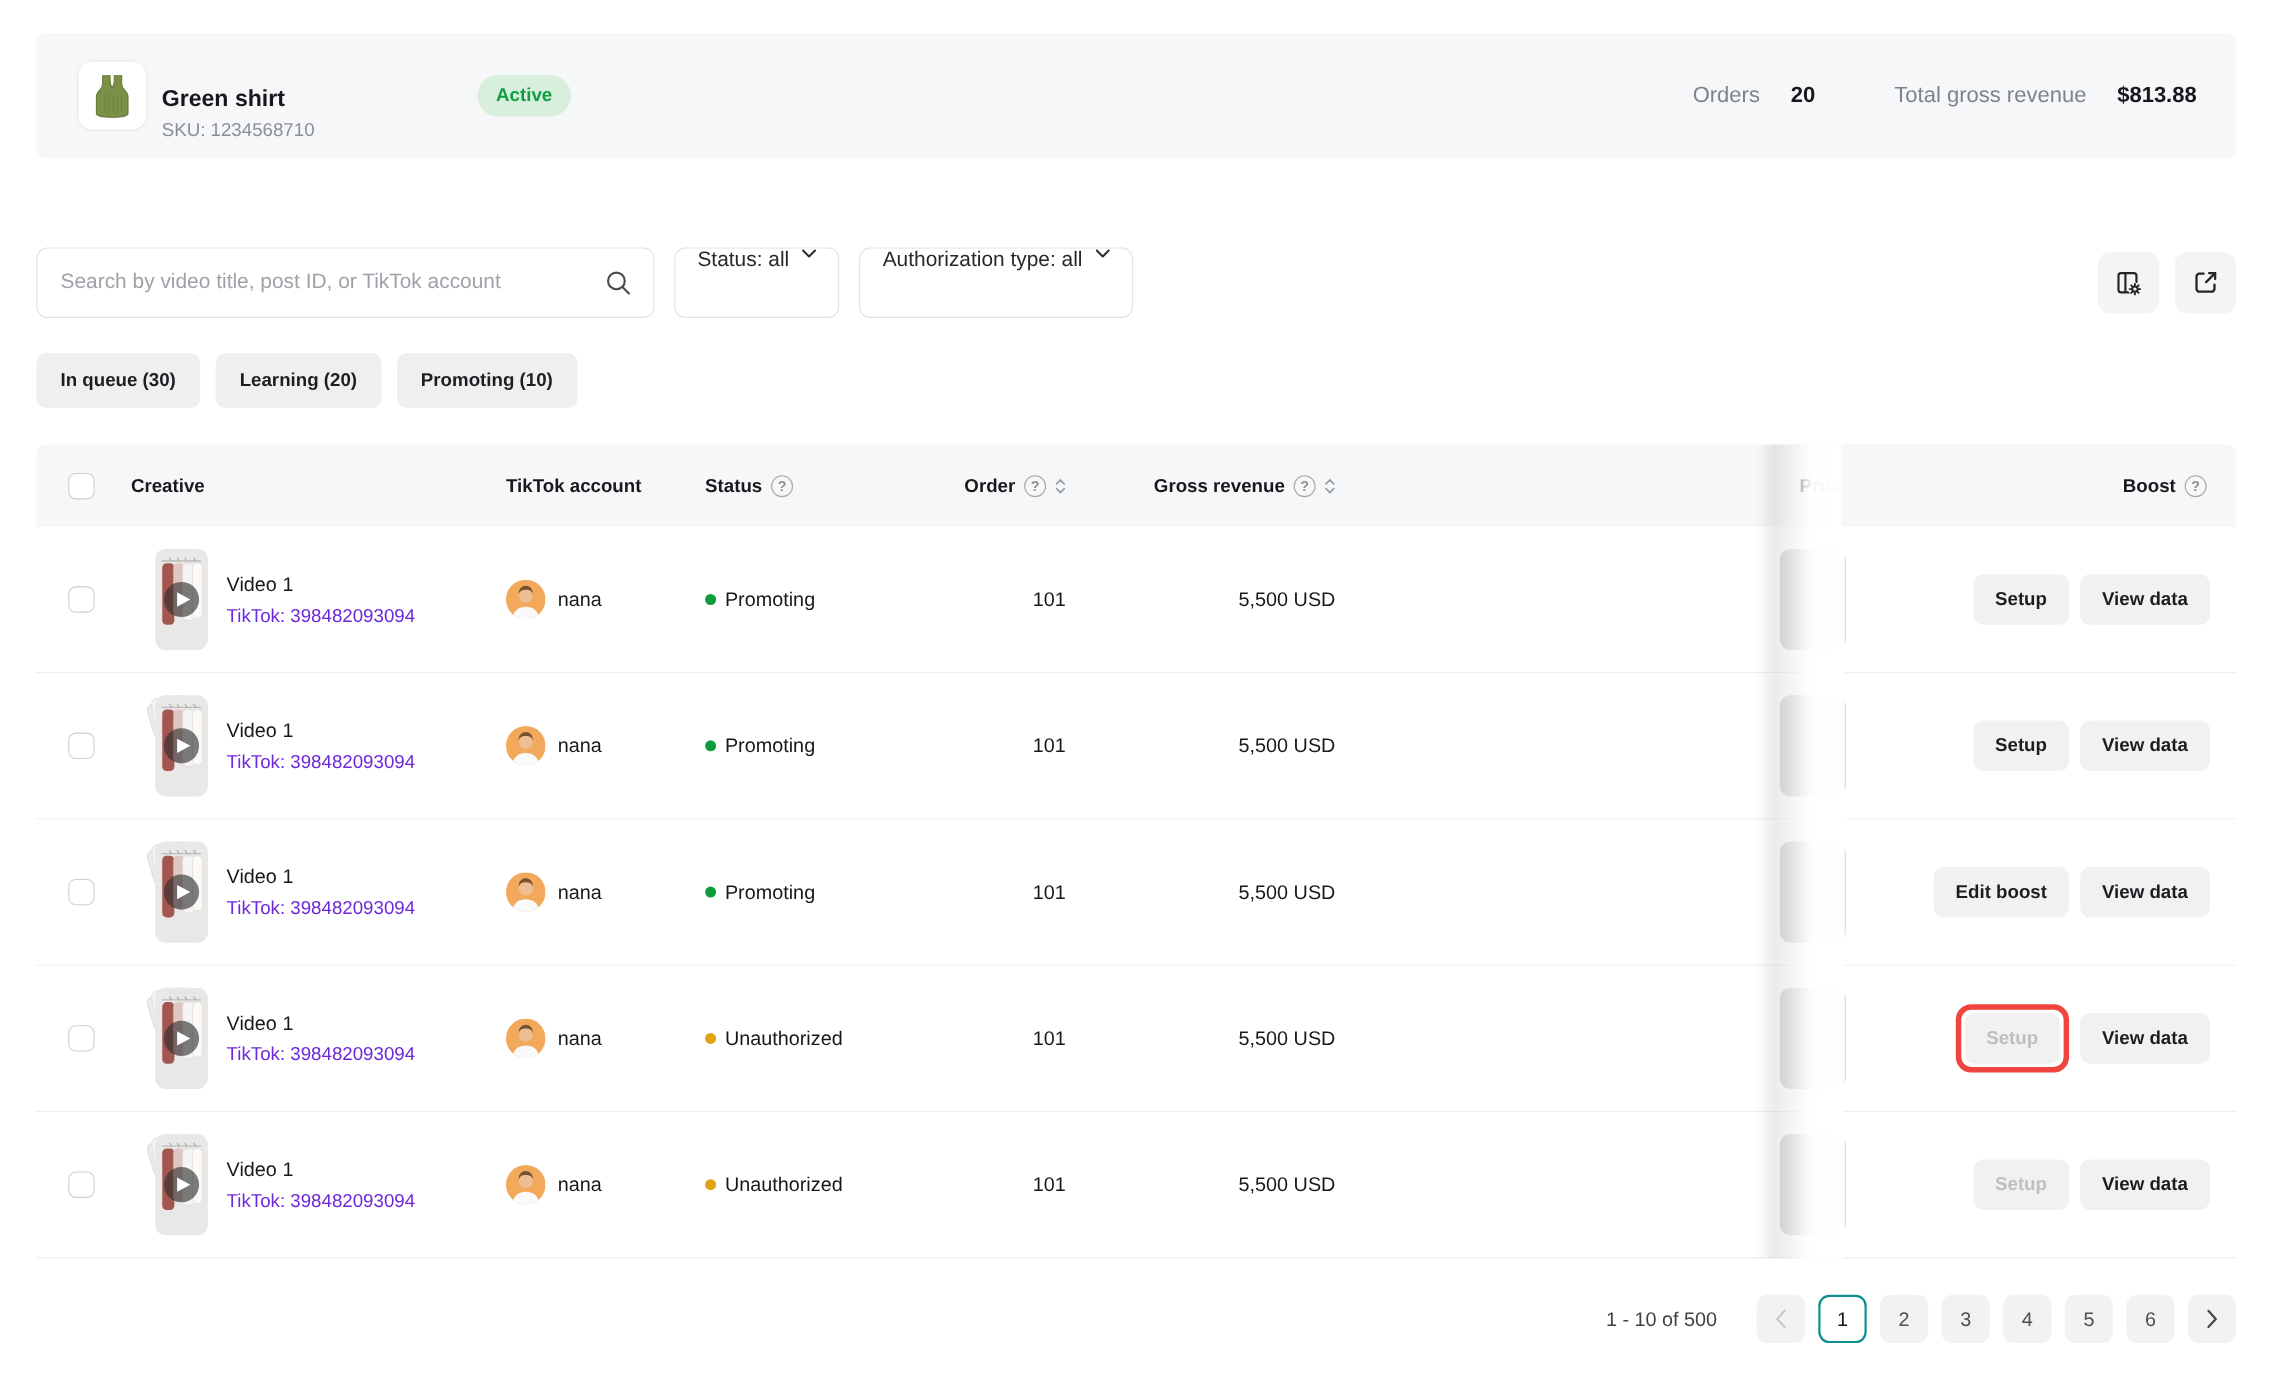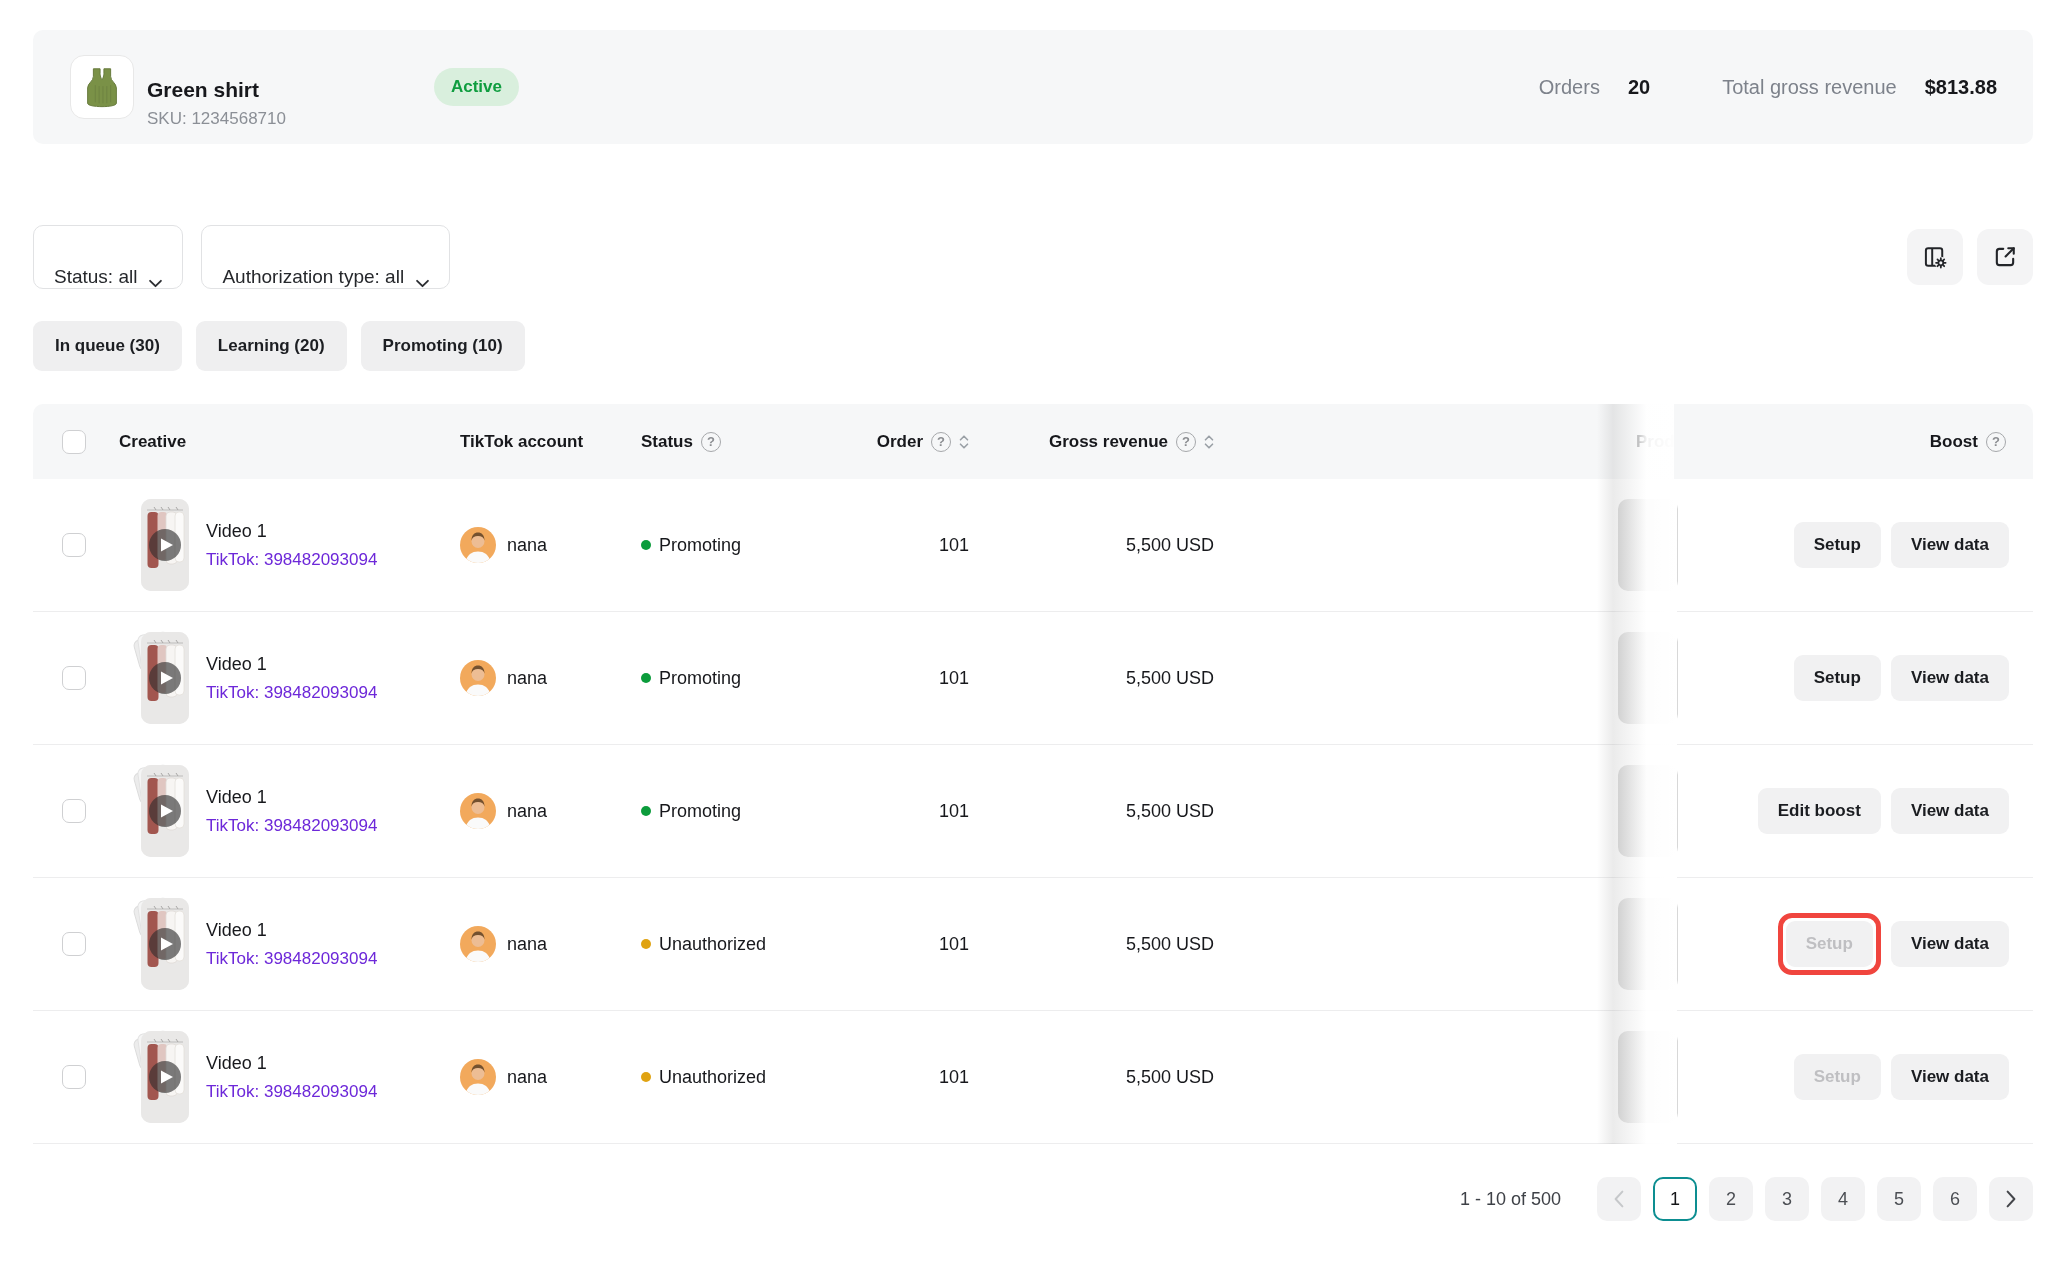--- a/index.html
+++ b/index.html
@@ -17,21 +17,21 @@
   .stat { display: flex; align-items: flex-start; gap: 28px; margin-left: 16px; }
   .stat-label { font-size: 20px; color: #7d828b; }
   .stat-value { font-size: 20px; color: #17181c; font-weight: 600; }
 
   
   .toolbar { margin-top: 81px; display: flex; align-items: center; gap: 18px; }
   .search-box { width: 562px; height: 64px; position: relative; flex: none; }
   .search-box input { width: 100%; height: 100%; border: 1px solid #e1e2e4; border-radius: 10px; padding: 0 58px 0 21px; font-size: 19px; color: #222; outline: none; background: #fff; }
   .search-box input::placeholder { color: #9ea2a8; }
   .search-icon { position: absolute; right: 20px; top: 50%; transform: translateY(-50%); display: flex; }
-  .dd { height: 64px; border: 1px solid #e1e2e4; background: #fff; border-radius: 10px; display: flex; align-items: flex-end; gap: 12px; padding: 0 20px; font-size: 19px; color: #26282c; cursor: pointer; }
+  .dd { height: 64px; border: 1px solid #e1e2e4; background: #fff; border-radius: 10px; display: flex; align-items: flex-start; gap: 12px; padding: 0 20px; font-size: 19px; color: #26282c; cursor: pointer; }
   .toolbar-right { margin-left: auto; display: flex; gap: 14px; }
   .icon-btn { width: 56px; height: 56px; border-radius: 12px; background: #f4f4f5; border: none; display: flex; align-items: center; justify-content: center; cursor: pointer; }
 
   
   .chips { margin-top: 32px; display: flex; gap: 14px; }
   .chip { height: 50px; padding: 0 22px; background: #efeff0; border: none; border-radius: 9px; font-size: 17px; font-weight: 600; color: #1c1e22; cursor: pointer; }
 
   
   .table { position: relative; margin-top: 33px; }
   .thead { display: flex; align-items: center; height: 75px; background: #f6f7f8; border-radius: 10px 10px 0 0; font-size: 17px; font-weight: 600; color: #17181c; }
@@ -111,20 +111,29 @@
         <span class="stat-value">20</span>
       </div>
       <div class="stat">
         <span class="stat-label">Total gross revenue</span>
         <span class="stat-value">$813.88</span>
       </div>
     </div>
   </section>
 
   <section class="toolbar">
+    <div class="search-box">
+      <input type="text" placeholder="Search by video title, post ID, or TikTok account" style="">
+      <span class="search-icon">
+        <svg width="26" height="26" viewBox="0 0 24 24">
+            <circle cx="10.5" cy="10.5" r="7" fill="none" stroke="#4a4c50" stroke-width="1.8"></circle>
+            <line x1="15.8" y1="15.8" x2="21" y2="21" stroke="#4a4c50" stroke-width="1.8" stroke-linecap="round"></line>
+          </svg>
+      </span>
+    </div>
     <button class="dd">
       <span>Status: all</span>
       <svg width="13" height="9" viewBox="0 0 12 8">
           <path d="M1 1.5 L6 6.5 L11 1.5" stroke="#2b2d31" stroke-width="1.7" fill="none" stroke-linecap="round" stroke-linejoin="round"></path>
         </svg>
     </button>
     <button class="dd">
       <span>Authorization type: all</span>
       <svg width="13" height="9" viewBox="0 0 12 8">
           <path d="M1 1.5 L6 6.5 L11 1.5" stroke="#2b2d31" stroke-width="1.7" fill="none" stroke-linecap="round" stroke-linejoin="round"></path>

